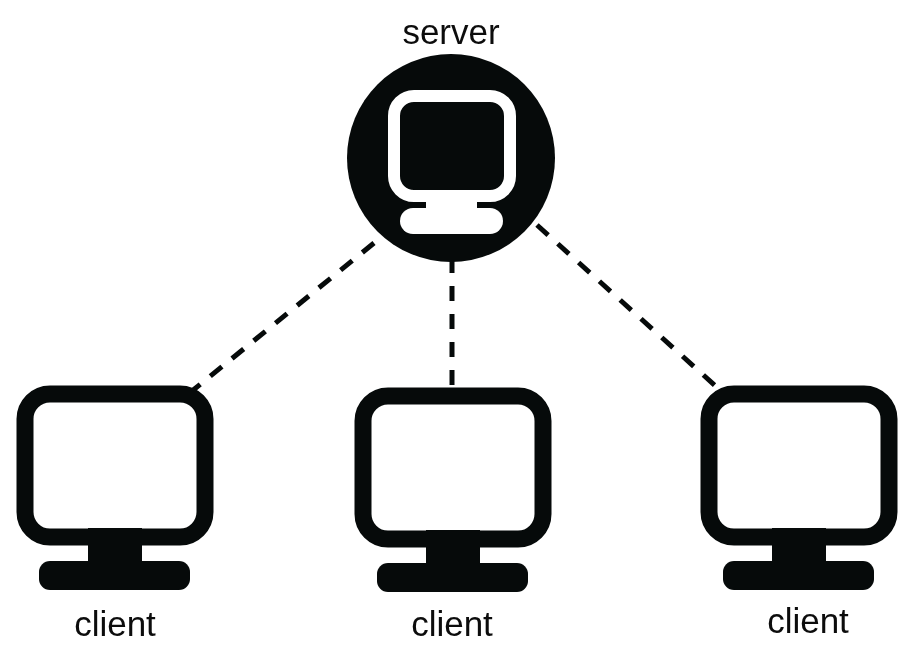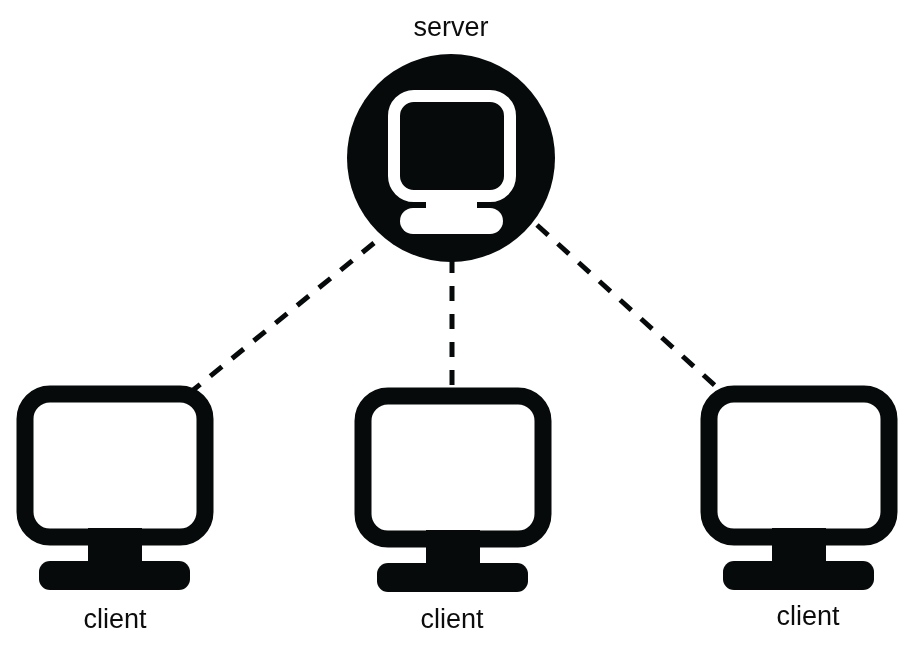--- a/index.html
+++ b/index.html
@@ -22,21 +22,21 @@
     position: absolute;
     top: 0;
     left: 0;
     width: 914px;
     height: 656px;
     display: block;
   }
   .node-label {
     position: absolute;
     font-family: "Liberation Sans", sans-serif;
-    font-size: 27px;
+    font-size: 35px;
     line-height: 1;
     color: #0c0c0c;
     white-space: nowrap;
     text-align: center;
     user-select: none;
   }
   #server-label {
     left: 351px;
     top: 14px;
     width: 200px;

